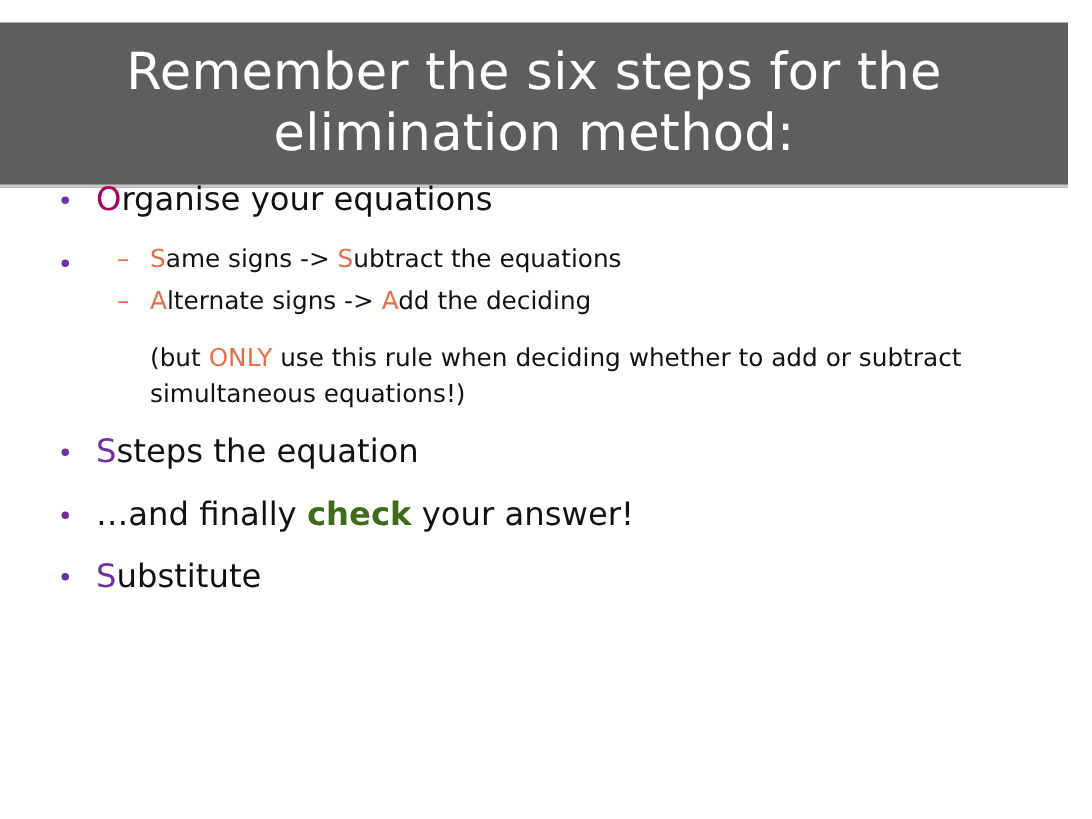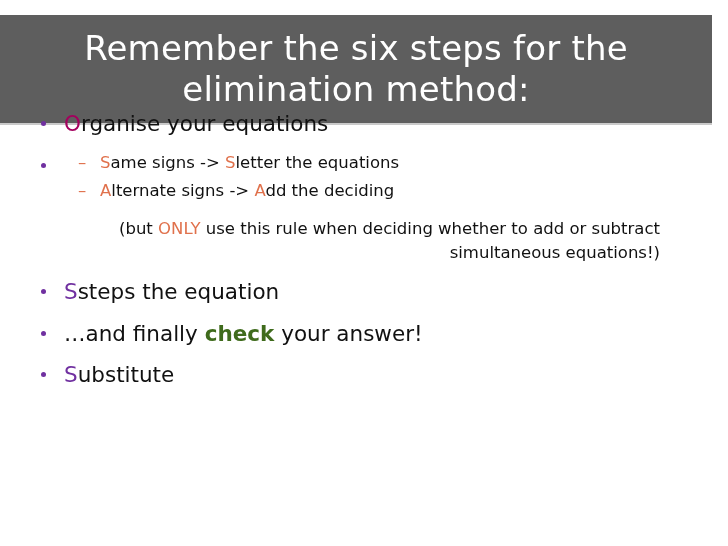--- a/index.html
+++ b/index.html
@@ -44,21 +44,21 @@
     font-weight: 400;
     letter-spacing: 0.2px;
     padding: 0 36px;
     max-width: 660px;
   }
 
   
   .body-area {
     position: absolute;
     left: 0;
-    top: 96px;
+    top: 106px;
     width: 728px;
     height: 434px;
     padding: 14px 0 0 0;
     box-sizing: border-box;
   }
 
   ul.level1 {
     list-style: none;
     margin: 0;
     padding: 0;
@@ -107,21 +107,20 @@
     line-height: 1.3;
   }
 
   p.note {
     margin: 16px 0 0 0;
     padding-left: 36px;
     font-size: 16.5px;
     line-height: 1.42;
     color: #111111;
     max-width: 560px;
-    text-align: right;
   }
 
   
   .c-magenta { color: #a4005e; }
   .c-purple  { color: #7030a0; }
   .c-orange  { color: #e0714c; }
   .c-green   { color: #3f6b1c; font-weight: bold; }
 
   .dot.d-magenta { background: #a4005e; }
   .dot.d-purple  { background: #7030a0; }
@@ -143,21 +142,21 @@
         <span class="dot d-magenta"></span>
         <span class="txt"><span class="c-magenta">O</span><span>rganise your equations</span></span>
       </li>
 
 
       <li class="bullet1">
         <span class="dot d-purple"></span>
 
         <ul class="level2">
           <li class="bullet2">
-            <span class="dash">–</span><span class="c-orange">S</span><span>ame signs -&gt; </span><span class="c-orange">S</span><span>letter the equations</span>
+            <span class="dash">–</span><span class="c-orange">S</span><span>ame signs -&gt; </span><span class="c-orange">S</span><span>ubtract the equations</span>
           </li>
           <li class="bullet2">
             <span class="dash">–</span><span class="c-orange">A</span><span>lternate signs -&gt; </span><span class="c-orange">A</span><span>dd the deciding</span>
           </li>
         </ul>
 
         <p class="note"><span>(but </span><span class="c-orange">ONLY</span><span> use this rule when deciding whether to add or subtract simultaneous equations!)</span></p>
       </li>
 
       <li class="bullet1">

